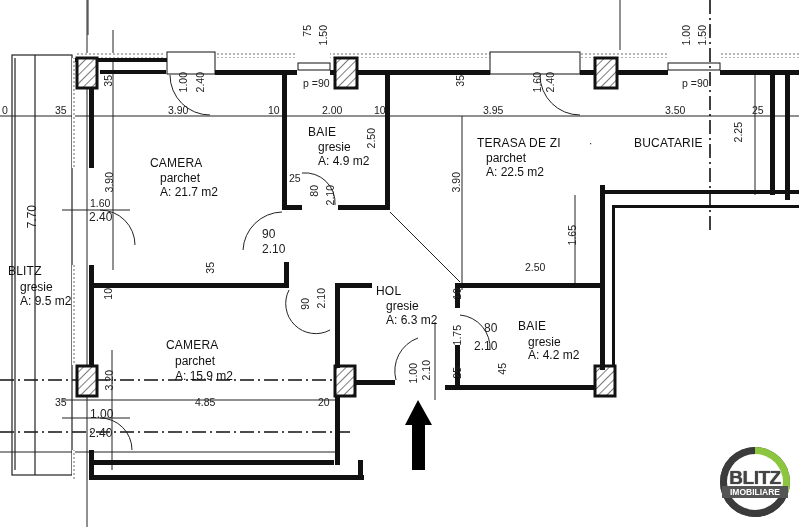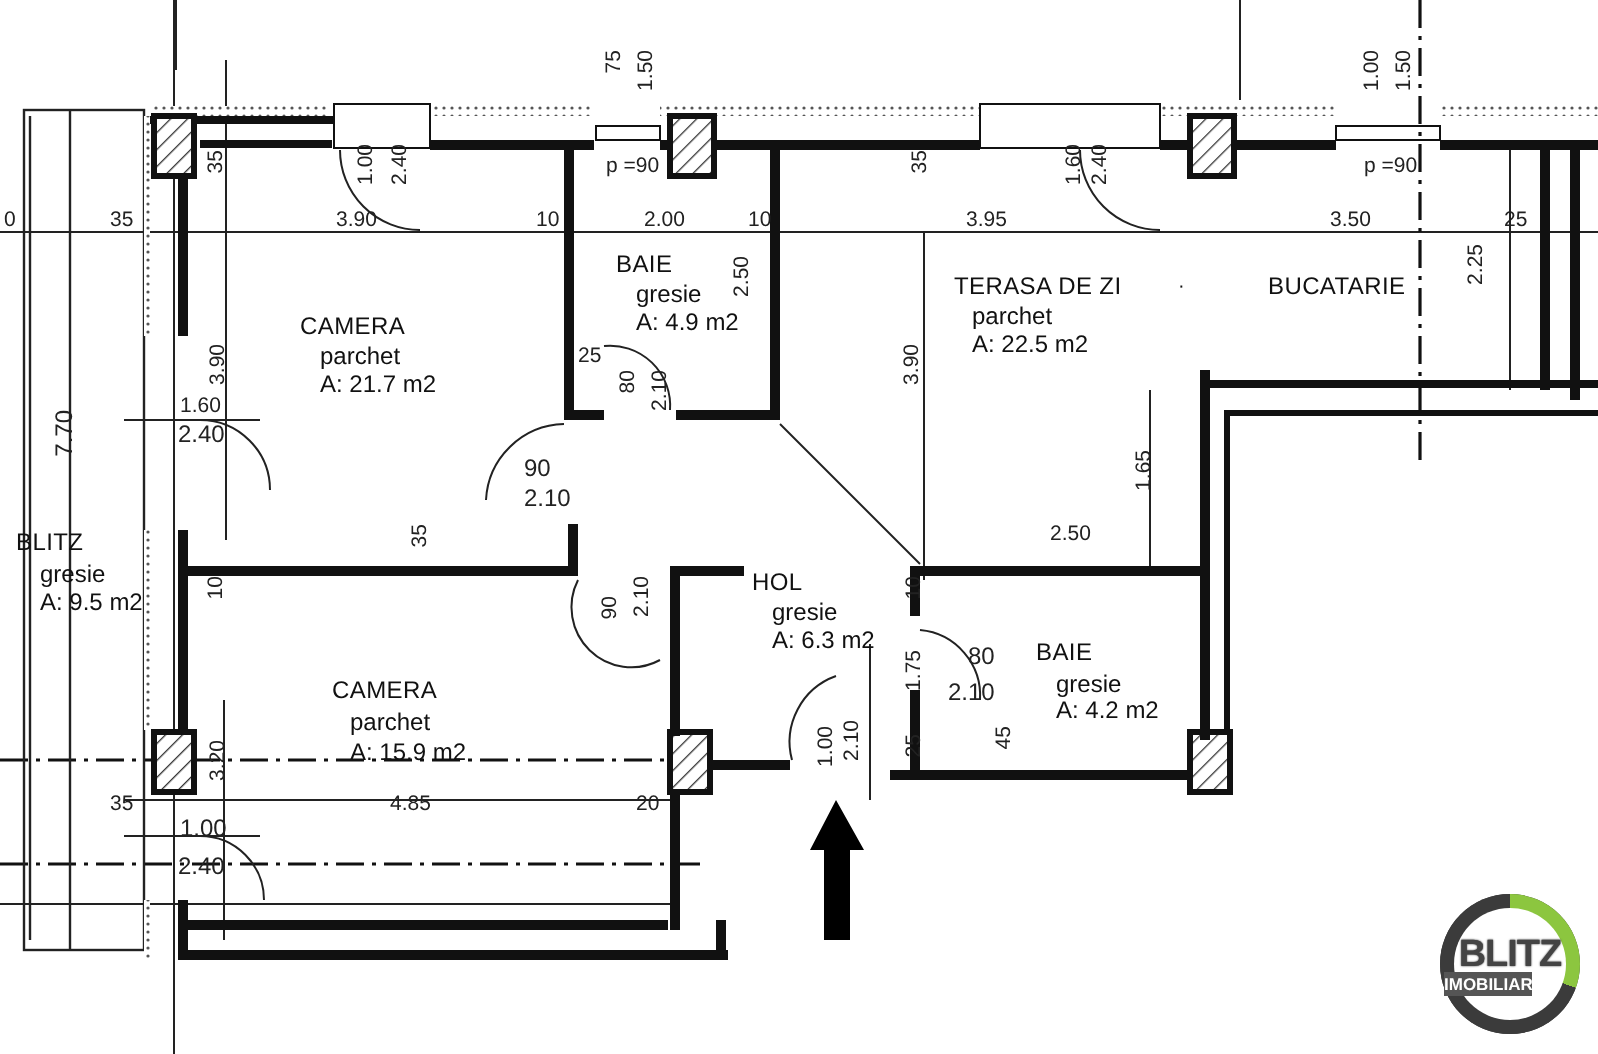--- a/index.html
+++ b/index.html
@@ -8,21 +8,21 @@
   .lbl { position:absolute; color:#111; font-family:"Liberation Sans", sans-serif; white-space:nowrap; line-height:1; }
   .room-name { font-size:12px; letter-spacing:0.2px; }
   .room-mat { font-size:12px; }
   .room-area { font-size:12px; }
   .dim { font-size:10.5px; color:#222;text-align:center; }
   .vdim { writing-mode:vertical-rl; transform:rotate(180deg); }
   .logo { position:absolute; left:720px; top:447px; width:70px; height:70px; border-radius:50%; background:#3a3a3a; }
   .logo-ring { position:absolute; inset:0; border-radius:50%; background:conic-gradient(#8cc63f 0deg 110deg, #3b3b3b 110deg 360deg); }
   .logo-inner { position:absolute; left:7px; top:7px; width:56px; height:56px; border-radius:50%; background:#fff; }
   .logo-t1 { position:absolute; left:4px; top:20px; width:62px; text-align:center; font-weight:bold; font-size:19px; color:#444; letter-spacing:-0.5px; text-shadow:0 0 1px #222; }
-  .logo-t2 { position:absolute; left:2px; top:39px; width:44px; text-align:center; font-weight:bold; font-size:8.5px; color:#fff; background:#555; padding:1px 0; }
+  .logo-t2 { position:absolute; left:2px; top:39px; width:66px; text-align:center; font-weight:bold; font-size:8.5px; color:#fff; background:#555; padding:1px 0; }
 </style>
 </head>
 <body>
 
 <svg id="plan" viewBox="0 0 799 527" xmlns="http://www.w3.org/2000/svg">
   <defs>
     <pattern id="hatch" width="6" height="6" patternUnits="userSpaceOnUse" patternTransform="rotate(45)">
       <rect width="6" height="6" fill="#fff"></rect>
       <line x1="0" y1="0" x2="0" y2="6" stroke="#333" stroke-width="1.3"></line>
     </pattern>

